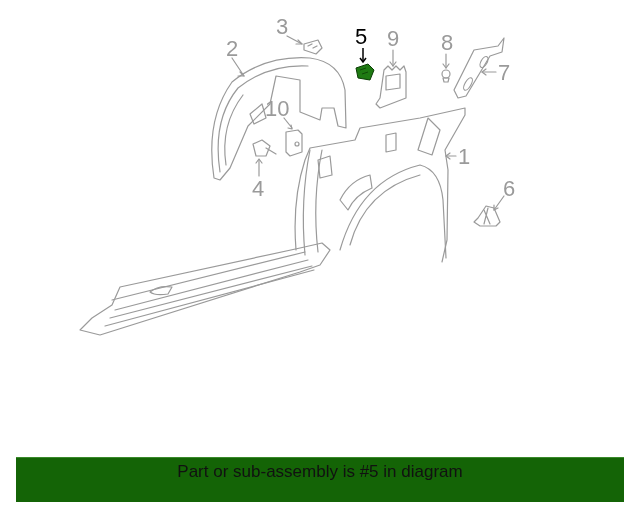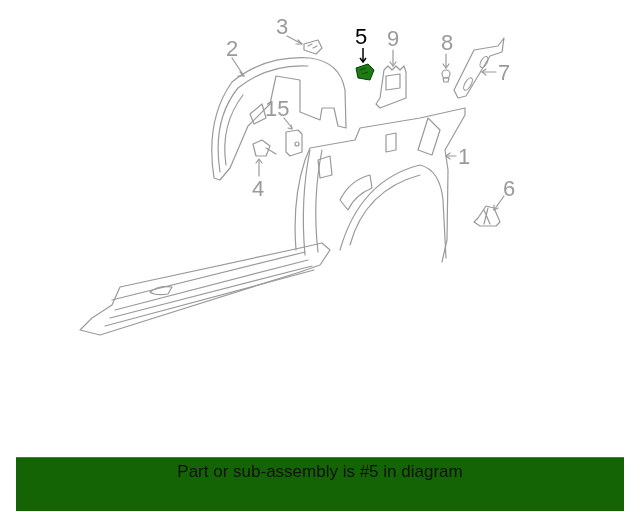--- a/index.html
+++ b/index.html
@@ -1,20 +1,20 @@
 <!DOCTYPE html>
 <html><head>
   <meta charset="utf-8">
   <style>
     html, body { margin: 0; padding: 0; background: #ffffff; }
     body { width: 640px; height: 512px; position: relative; overflow: hidden; font-family: "Liberation Sans", sans-serif; }
     #diagram { position: absolute; left: 0; top: 0; width: 640px; height: 450px; }
     .callout { position: absolute; font-family: "Liberation Sans", sans-serif; font-size: 22px; line-height: 22px; color: #9a9a9a; }
     .callout.active { color: #000000; }
-    #banner { position: absolute; left: 16px; top: 457px; width: 608px; height: 54px; background: #146406; border-top: 1px solid #3a8a2a; box-sizing: border-box; text-align: center; color: #111111; font-size: 17px; line-height: 19px; padding-top: 4px; }
+    #banner { position: absolute; left: 16px; top: 457px; width: 608px; height: 45px; background: #146406; border-top: 1px solid #3a8a2a; box-sizing: border-box; text-align: center; color: #111111; font-size: 17px; line-height: 19px; padding-top: 4px; }
     #banner div { white-space: nowrap; }
   </style>
 </head>
 <body>
 
 <svg id="diagram" viewBox="0 0 640 450" xmlns="http://www.w3.org/2000/svg">
   <g fill="none" stroke="#9a9a9a" stroke-width="1.2" stroke-linejoin="round" stroke-linecap="round">
 
     <g>
       <path d="M80 330 L92 318 L112 305 L120 287 L300 248 L322 243 L330 250 L320 265 L300 272 L100 335 Z"></path>
@@ -107,17 +107,17 @@
 
 <div class="callout" style="left:458px;top:146px;">1</div>
 <div class="callout" style="left:226px;top:38px;">2</div>
 <div class="callout" style="left:276px;top:16px;">3</div>
 <div class="callout" style="left:252px;top:178px;">4</div>
 <div class="callout active" style="left:355px;top:26px;">5</div>
 <div class="callout" style="left:503px;top:178px;">6</div>
 <div class="callout" style="left:498px;top:62px;">7</div>
 <div class="callout" style="left:441px;top:32px;">8</div>
 <div class="callout" style="left:387px;top:28px;">9</div>
-<div class="callout" style="left:265px;top:98px;">15</div>
+<div class="callout" style="left:265px;top:98px;">10</div>
 
 <div id="banner">
   <div>Part or sub-assembly is #5 in diagram</div>
 </div>
 
 </body></html>

